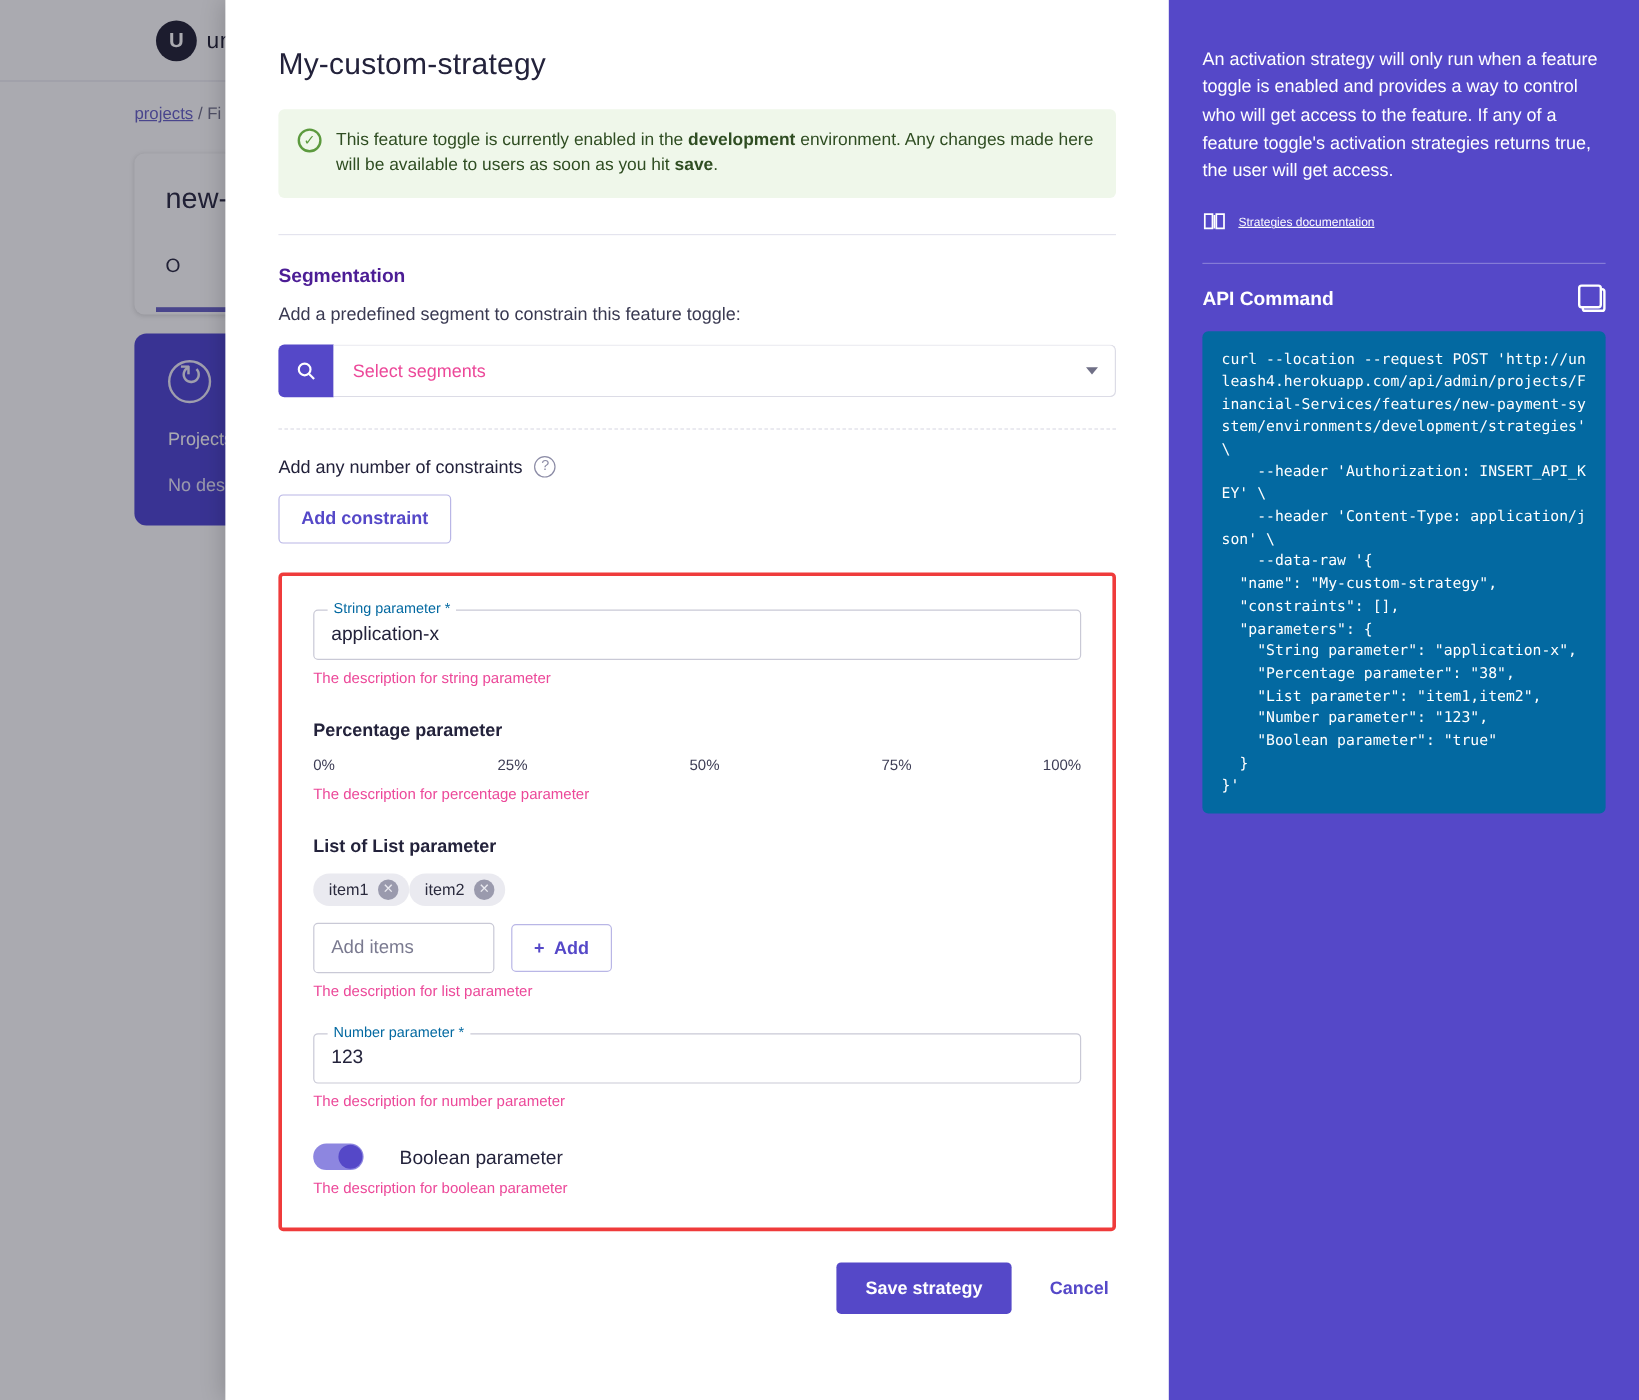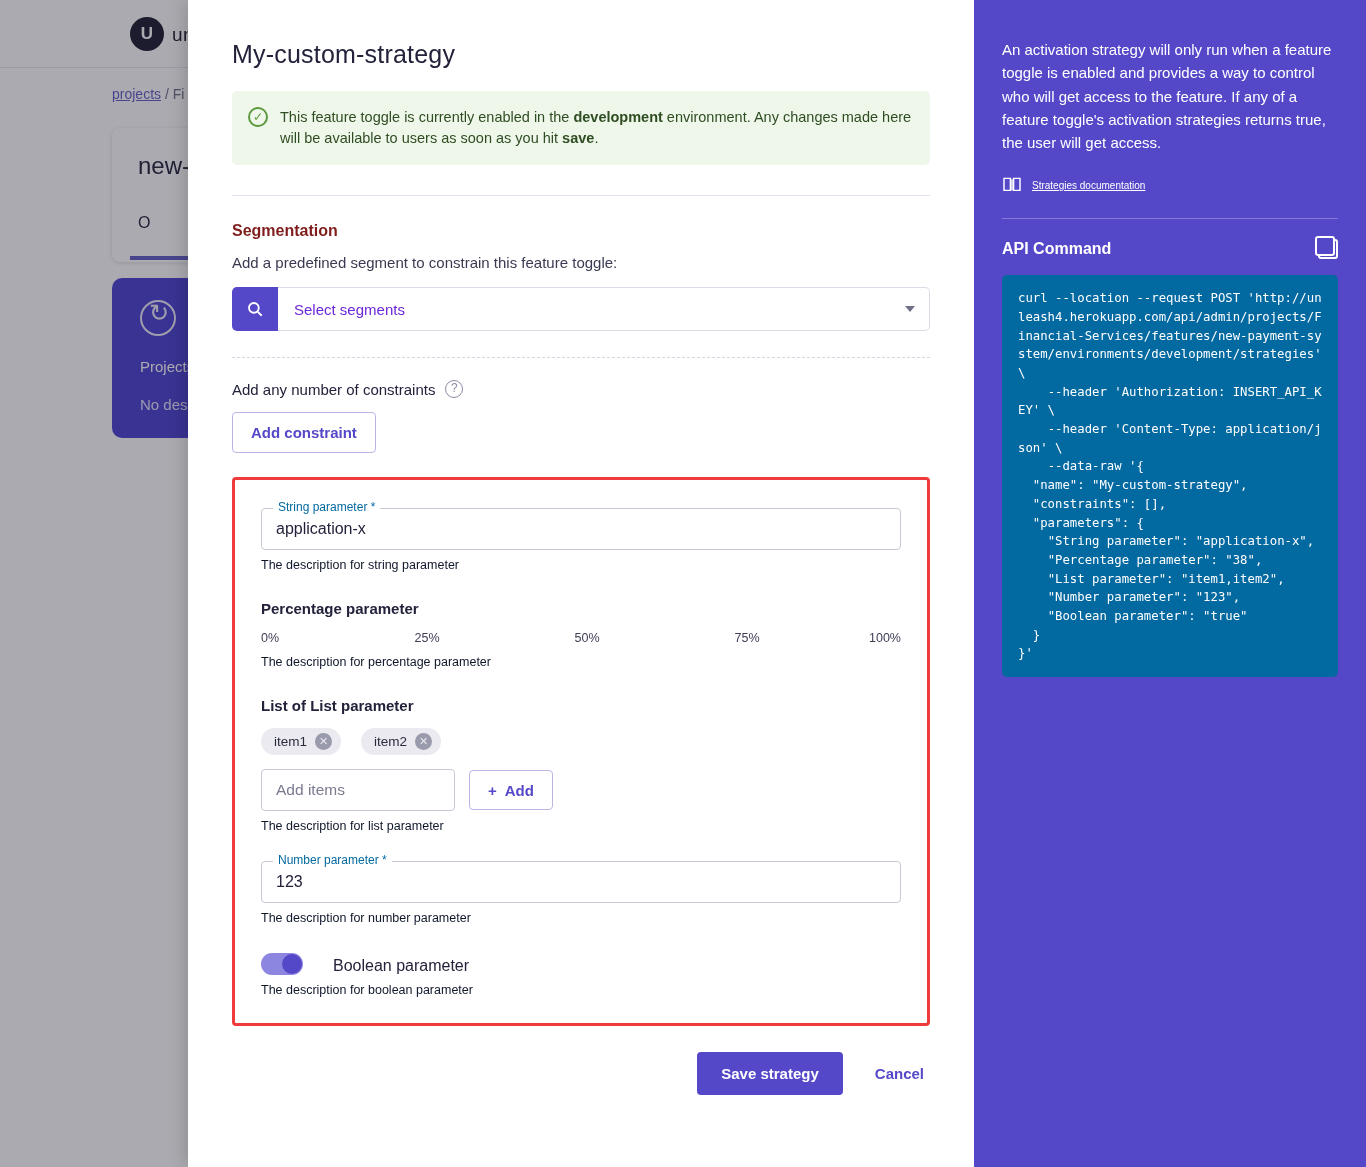--- a/index.html
+++ b/index.html
@@ -127,21 +127,21 @@
     border: 2px solid #5c9a3e;
     display: flex; align-items: center; justify-content: center;
     color: #5c9a3e; font-size: 12px; line-height: 1;
   }
   .alert b { font-weight: 700; }
   .hr {
     margin: 30px 0 0 0; height: 1px; background: #e4e4ee; border: 0;
   }
   .sec-title {
     margin-top: 26px;
-    font-size: 16px; font-weight: 700; color: #7f1d1d;
+    font-size: 16px; font-weight: 700; color: #4c1d95;
   }
   .sec-sub {
     margin-top: 14px;
     font-size: 15px; color: #3a3a52;
   }
   .segment-row {
     margin-top: 16px;
     display: flex; height: 44px;
   }
   .segment-search {
@@ -149,21 +149,21 @@
     border-radius: 5px 0 0 5px;
     display: flex; align-items: center; justify-content: center;
     color: #fff;
   }
   .segment-input {
     flex: 1;
     border: 1px solid #dcdce6; border-left: none;
     border-radius: 0 5px 5px 0;
     display: flex; align-items: center; justify-content: space-between;
     padding: 0 14px 0 16px;
-    color: #6d28d9; font-size: 15px;
+    color: #ec4899; font-size: 15px;
     background: #fff;
   }
   .caret {
     width: 0; height: 0;
     border-left: 5px solid transparent;
     border-right: 5px solid transparent;
     border-top: 6px solid #6f6f86;
   }
   .dashed {
     margin-top: 26px; height: 0;
@@ -209,21 +209,21 @@
   }
   .field-input {
     width: 100%; height: 42px;
     border: 1px solid #c9c9d6; border-radius: 4px;
     padding: 0 14px;
     font-size: 16px; color: #23223b;
     background: #fff;
     display: flex; align-items: center;
   }
   .field-desc {
-    margin-top: 8px; font-size: 12.5px; color: #0f172a;
+    margin-top: 8px; font-size: 12.5px; color: #ec4899;
   }
   .p-title {
     margin-top: 28px;
     font-size: 15px; font-weight: 700; color: #23223b;
   }
   .slider-wrap {
     margin-top: 16px;
     position: relative; height: 26px;
   }
   .slider-track {
@@ -255,35 +255,35 @@
     transform: translateX(-50%);
     border-left: 6px solid transparent;
     border-right: 6px solid transparent;
     border-top: 6px solid #65657d;
   }
   .slider-marks {
     position: relative; margin-top: 14px; height: 16px;
     font-size: 12.5px; color: #3d3d55;
   }
   .slider-marks span { position: absolute; top: 0; }
-  .chips { margin-top: 14px; display: flex; gap: 20px; }
+  .chips { margin-top: 14px; display: flex; gap: 0; }
   .chip {
     display: flex; align-items: center; gap: 8px;
     background: #eaeaf0; border-radius: 14px;
     padding: 5px 9px 5px 13px;
     font-size: 13.5px; color: #2b2b3e;
   }
   .chip-x {
     width: 17px; height: 17px; border-radius: 50%;
     background: #9a9aad; color: #eaeaf0;
     font-size: 11px; line-height: 17px; text-align: center;
   }
   .add-row { margin-top: 14px; display: flex; gap: 14px; align-items: center; }
   .add-input {
-    width: 194px; height: 42px;
+    width: 151px; height: 42px;
     border: 1px solid #c9c9d6; border-radius: 4px;
     padding: 0 14px; font-size: 15.5px; color: #7a7a90;
     display: flex; align-items: center;
   }
   .add-btn {
     height: 40px; padding: 0 18px;
     border: 1px solid #b9b6e6; border-radius: 4px;
     color: #5548c8; font-size: 15px; font-weight: 700;
     display: flex; align-items: center; gap: 8px;
     background: #fff; cursor: pointer;

